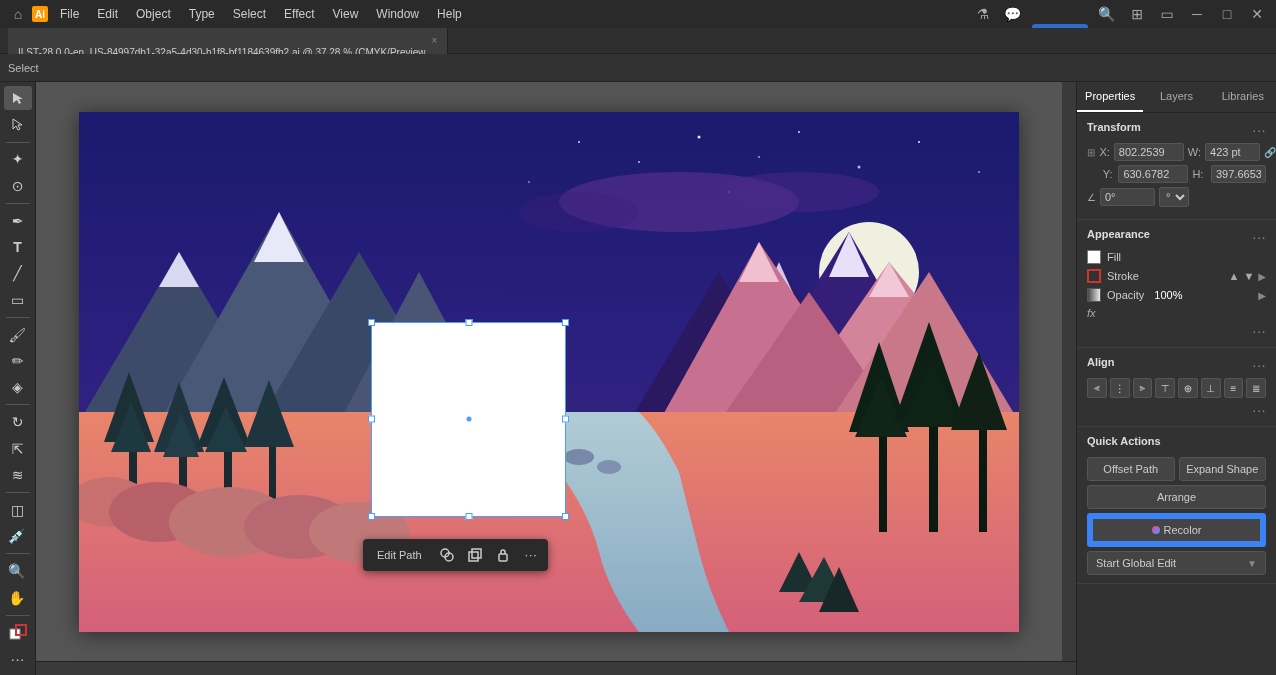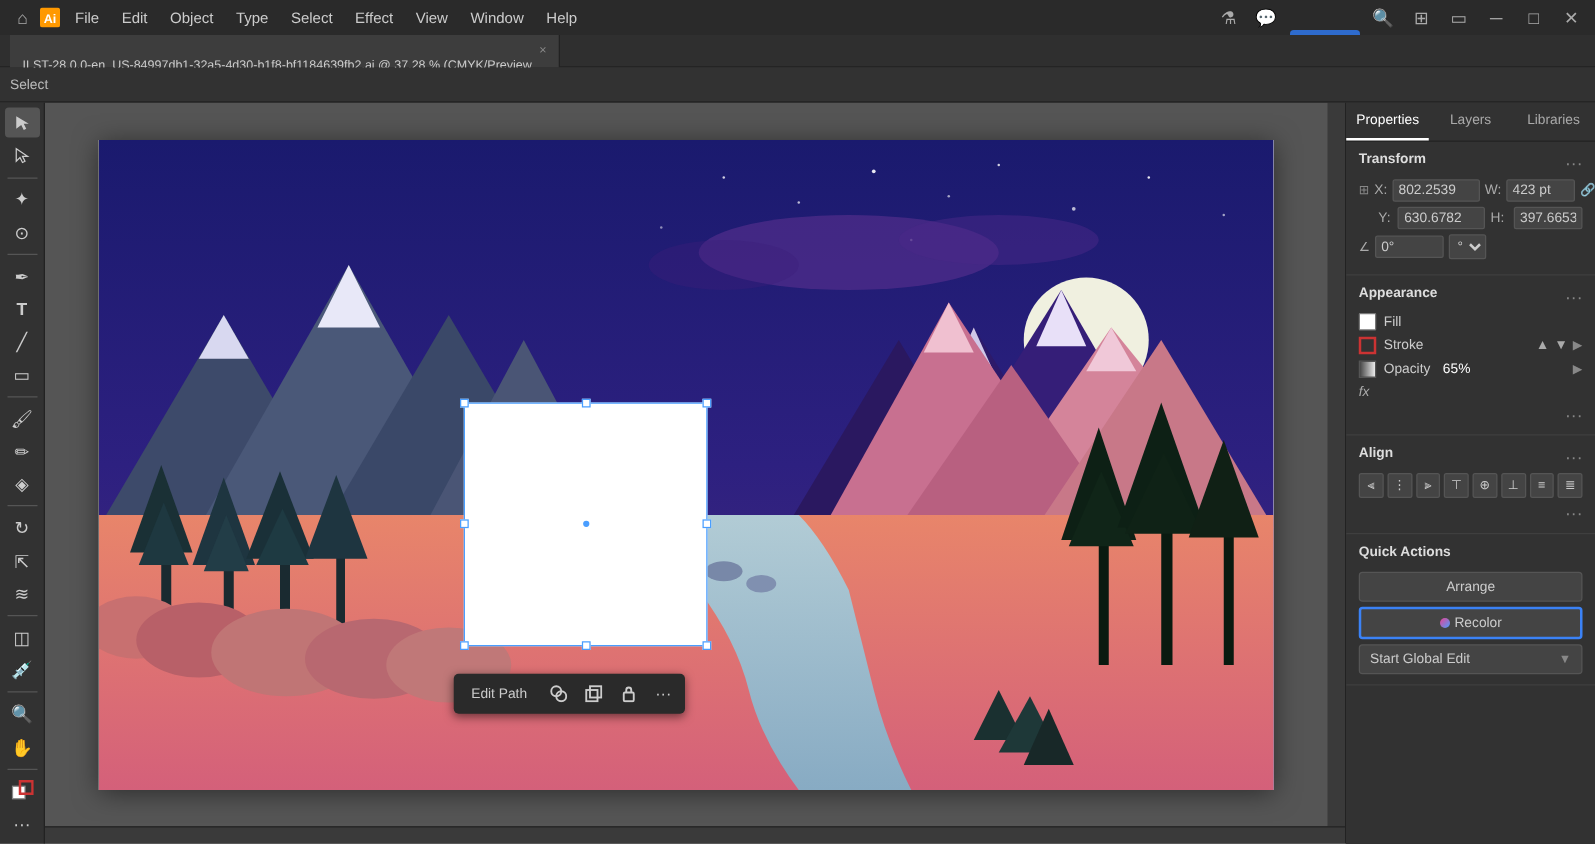--- a/index.html
+++ b/index.html
@@ -385,21 +385,21 @@
       color: #ccc;
       font-size: 11px;
       cursor: pointer;
       border-radius: 3px;
       text-align: center;
     }
     .recolor-btn {
       width: 100%;
       padding: 5px;
       background: #444;
-      border: 2px solid #3b82f6;
+      border: 6px solid #3b82f6;
       color: #ccc;
       font-size: 11px;
       cursor: pointer;
       border-radius: 3px;
       text-align: center;
       margin-bottom: 4px;
       display: flex;
       align-items: center;
       justify-content: center;
       gap: 4px;
@@ -760,21 +760,21 @@
         <span>Stroke</span>
         <span style="margin-left:auto; display:flex; gap:4px; align-items:center;">
           <span style="cursor:pointer; color:#aaa;">▲</span>
           <span style="cursor:pointer; color:#aaa;">▼</span>
           <span class="chevron-right">▶</span>
         </span>
       </div>
       <div class="appearance-row">
         <div style="width:14px; height:14px; border:1px solid #555; background:linear-gradient(to right,rgba(255,255,255,0.1),rgba(255,255,255,0.9));"></div>
         <span>Opacity</span>
-        <span style="margin-left:4px; color:#fff;">65%</span>
+        <span style="margin-left:4px; color:#fff;">100%</span>
         <span class="chevron-right" style="margin-left:auto;">▶</span>
       </div>
       <div class="panel-row">
         <span style="font-style:italic; color:#aaa;">fx</span>
       </div>
       <div style="display:flex; justify-content:flex-end;">
         <span class="more-dots">···</span>
       </div>
     </div>
 
@@ -795,20 +795,24 @@
       </div>
       <div style="display:flex; justify-content:flex-end; margin-top:2px;">
         <span class="more-dots">···</span>
       </div>
     </div>
 
     <div class="panel-section">
       <div class="panel-row">
         <span class="panel-section-title">Quick Actions</span>
       </div>
+      <div class="qa-btn-row">
+        <button class="qa-btn-half">Offset Path</button>
+        <button class="qa-btn-half">Expand Shape</button>
+      </div>
       <button class="qa-btn">Arrange</button>
       <div class="recolor-btn">
         <div class="recolor-dot"></div>
         <span>Recolor</span>
       </div>
       <div class="start-global-btn">
         <span>Start Global Edit</span>
         <span style="color:#888; font-size:10px;">▼</span>
       </div>
     </div>

